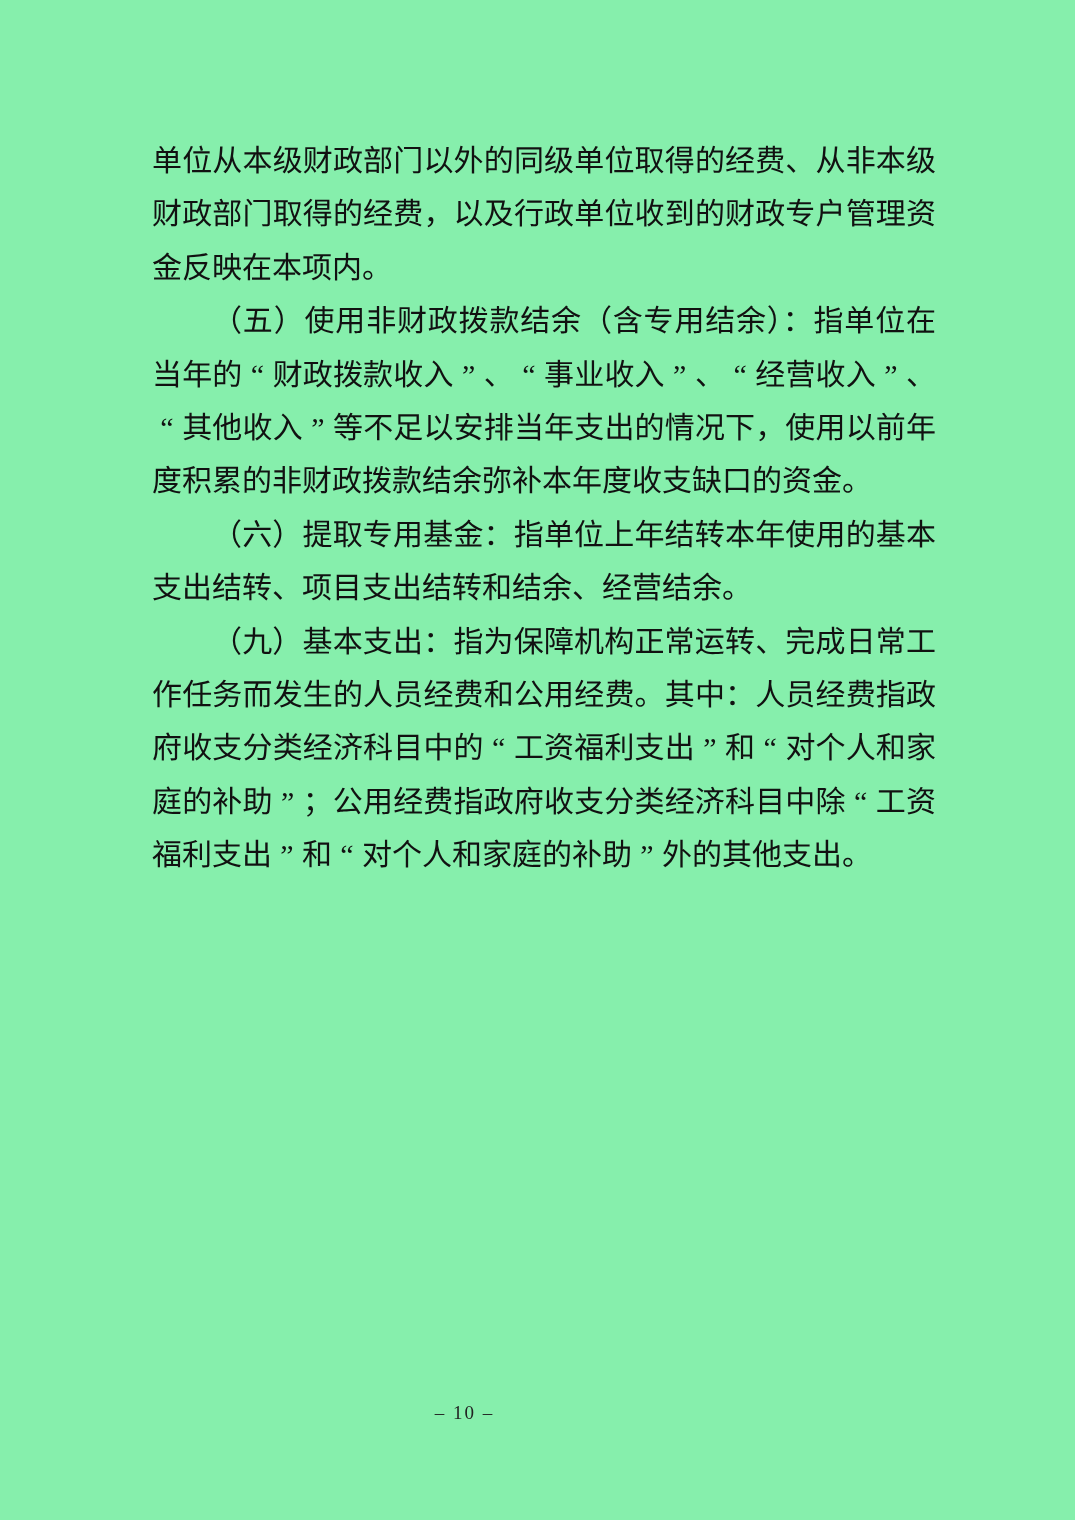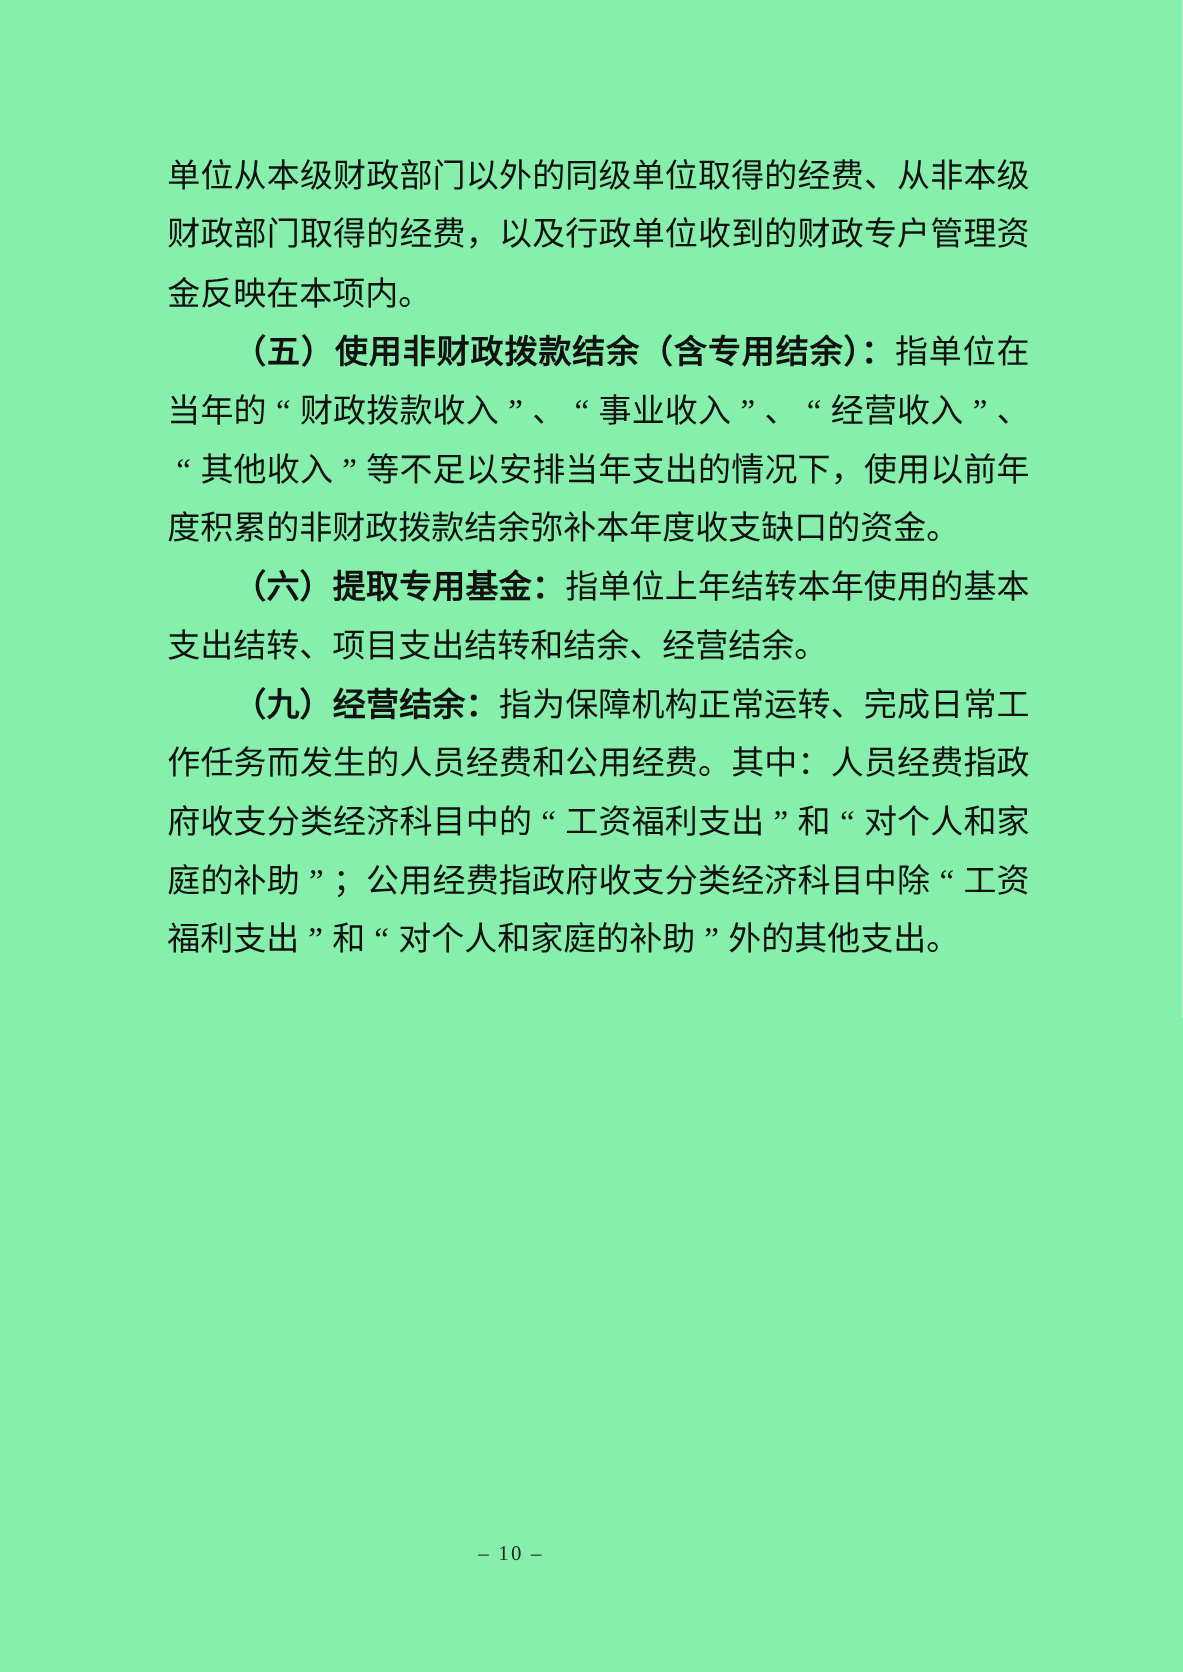--- a/index.html
+++ b/index.html
@@ -34,21 +34,21 @@
   }
   .para {
     margin: 0;
     padding: 0;
     text-indent: 2em;
   }
   .para.no-indent {
     text-indent: 0;
   }
   .ph {
-    font-weight: 700;
+    font-weight: 400;
   }
   
   .fwq {
     display: inline-block;
     width: 1em;
     text-align: center;
     text-indent: 0;
   }
   .page-footer {
     position: absolute;
@@ -70,21 +70,21 @@
   <section class="body-text">
 
     <p class="para no-indent"><span class="ph"></span><span class="pb">单位从本级财政部门以外的同级单位取得的经费、从非本级财政部门取得的经费，以及行政单位收到的财政专户管理资金反映在本项内。</span></p>
 
     <p class="para"><span class="ph">（五）使用非财政拨款结余（含专用结余）：</span><span class="pb">指单位在当年的<span class="fwq">“</span>财政拨款收入<span class="fwq">”</span>、<span class="fwq">“</span>事业收入<span class="fwq">”</span>、<span class="fwq">“</span>经营收入<span class="fwq">”</span>、<span class="fwq">“</span>其他收入<span class="fwq">”</span>等不足以安排当年支出的情况下，使用以前年度积累的非财政拨款结余弥补本年度收支缺口的资金。</span></p>
 
     <p class="para"><span class="ph">（六）提取专用基金：</span><span class="pb">指单位上年结转本年使用的基本支出结转、项目支出结转和结余、经营结余。</span></p>
 
 
 
-    <p class="para"><span class="ph">（九）经营结余：</span><span class="pb">指为保障机构正常运转、完成日常工作任务而发生的人员经费和公用经费。其中：人员经费指政府收支分类经济科目中的<span class="fwq">“</span>工资福利支出<span class="fwq">”</span>和<span class="fwq">“</span>对个人和家庭的补助<span class="fwq">”</span>；公用经费指政府收支分类经济科目中除<span class="fwq">“</span>工资福利支出<span class="fwq">”</span>和<span class="fwq">“</span>对个人和家庭的补助<span class="fwq">”</span>外的其他支出。</span></p>
+    <p class="para"><span class="ph">（九）基本支出：</span><span class="pb">指为保障机构正常运转、完成日常工作任务而发生的人员经费和公用经费。其中：人员经费指政府收支分类经济科目中的<span class="fwq">“</span>工资福利支出<span class="fwq">”</span>和<span class="fwq">“</span>对个人和家庭的补助<span class="fwq">”</span>；公用经费指政府收支分类经济科目中除<span class="fwq">“</span>工资福利支出<span class="fwq">”</span>和<span class="fwq">“</span>对个人和家庭的补助<span class="fwq">”</span>外的其他支出。</span></p>
 
 
 
   </section>
 
   <footer class="page-footer">
     <span>– 10 –</span>
   </footer>
 
 </div>

